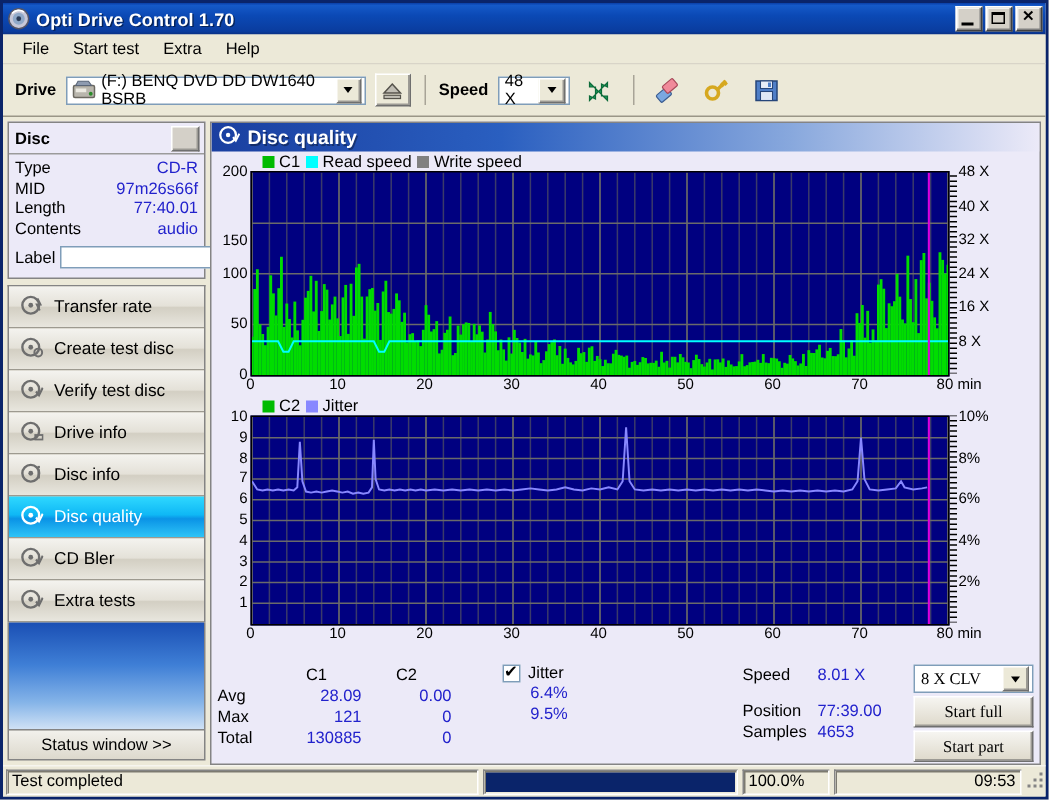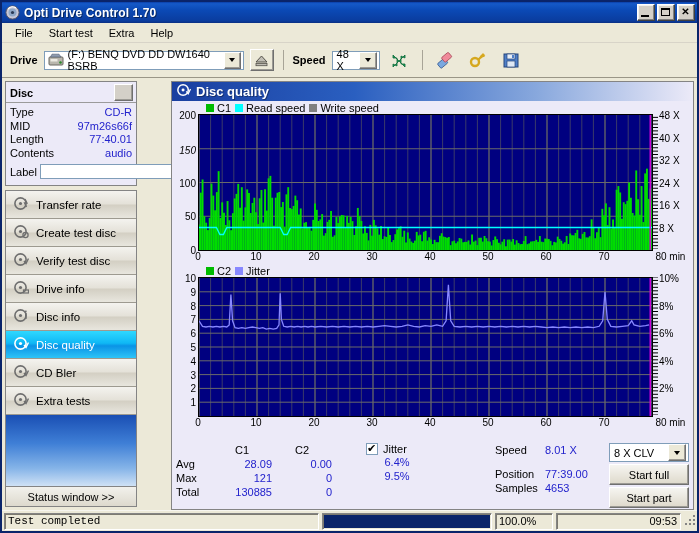--- a/index.html
+++ b/index.html
@@ -76,21 +76,21 @@
     display:flex;align-items:center;justify-content:center;
   }
   .eject-btn{
     width:22px;height:20px;background:#ece9d8;
     border:1px solid #fff;border-right-color:#6f6f6f;border-bottom-color:#6f6f6f;
     box-shadow:inset -1px -1px 0 #9c9a94;
     display:flex;align-items:center;justify-content:center;
   }
   .sep{width:1px;height:20px;background:#a8a497;margin:0 3px;}
   
-  .body{flex:1;display:flex;background:#ece9d8;overflow:hidden;gap:31px;}
+  .body{flex:1;display:flex;background:#ece9d8;overflow:hidden;}
   
   .sidebar{width:138px;flex:0 0 138px;display:flex;flex-direction:column;background:#ece9d8;padding:3px 3px 0 3px;box-sizing:border-box;}
   .disc-panel{
     border:1px solid #848484;background:#eceaf8;
     padding:0;margin-bottom:4px;
   }
   .disc-hdr{
     display:flex;align-items:center;justify-content:space-between;
     padding:2px 3px 1px 4px;font-weight:bold;font-size:11px;
     border-bottom:1px solid #9b9b9b;background:#eceaf8;
@@ -172,41 +172,41 @@
   .jitbox{position:absolute;left:190px;top:0;width:110px;}
   .jit-chk{display:flex;align-items:center;gap:5px;}
   .chk{width:12px;height:12px;background:#fff;border:1px solid #7f9db9;position:relative;box-sizing:border-box;}
   .chk::after{content:"\2714";position:absolute;left:0px;top:-2px;font-size:11px;color:#000;line-height:13px;}
   .jit-val{text-align:center;color:#2222cc;line-height:14px;width:62px;}
   .stats-right{margin-left:auto;display:flex;gap:6px;}
   .sr-tbl{font-size:11px;}
   .sr-row{display:flex;line-height:14px;}
   .sr-k{width:50px;color:#000;}
   .sr-v{width:58px;color:#2222cc;}
-  .sr-btns{display:flex;flex-direction:column;gap:2px;width:80px;}
+  .sr-btns{display:flex;flex-direction:column;gap:2px;width:80px;font-family:Liberation Serif, serif;}
   .btn{
     height:19px;background:linear-gradient(to bottom,#f6f5f1,#ded9cb);
     border:1px solid #fff;border-right-color:#6f6f6f;border-bottom-color:#6f6f6f;
     box-shadow:inset -1px -1px 0 #9c9a94;
     display:flex;align-items:center;justify-content:center;font-size:11px;
   }
   #clv-combo{width:80px;height:19px;padding-left:4px;}
   
   .statusbar{
     height:20px;flex:0 0 20px;display:flex;align-items:center;
     background:#ece9d8;padding:0 2px;gap:3px;
     border-top:1px solid #f6f5ef;
   }
   .sbox{
     height:17px;border:1px solid #848484;border-right-color:#fff;border-bottom-color:#fff;
     box-shadow:inset 1px 1px 0 #7c7a70;
     display:flex;align-items:center;background:#ece9d8;font-size:11px;
     box-sizing:border-box;padding:0 3px;
   }
-  #sb-text{width:315px;flex:0 0 315px;font-family:Liberation Mono, monospace;}
+  #sb-text{width:315px;flex:0 0 315px;}
   #sb-prog{width:170px;flex:0 0 170px;padding:1px;}
   #sb-prog .fill{height:100%;background:#0a246a;}
   #sb-pct{width:58px;flex:0 0 58px;}
   #sb-time{width:125px;flex:0 0 125px;justify-content:flex-end;}
   .grip{width:14px;height:14px;margin-left:auto;position:relative;}
   .grip i{position:absolute;width:2px;height:2px;background:#848484;}
 </style>
 </head>
 <body>
 
@@ -456,21 +456,21 @@
               <span class="item">
                 <span class="sw" style="background:#808080"></span>
                 <span>Write speed</span>
               </span>
             </div>
             <div class="plot-wrap">
               <div class="yax" id="yax1" style="height: 135px;">
                   <span style="top: 136px;">0</span>
                   <span style="top: 102.25px;">50</span>
                   <span style="top: 68.5px;">100</span>
-                  <span style="top: 36px; font-style: italic;">150</span>
+                  <span style="top: 47px;">150</span>
                   <span style="top: 1px;">200</span>
                 </div>
               <div class="plot" id="plot1" style="width:466px;height:137px;">
                   <svg width="464" height="135" viewBox="0 0 464 135" style="display: block;">
                     <rect x="0" y="0" width="464" height="135" fill="#000080"></rect>
                     <line x1="0" y1="0" x2="0" y2="135" stroke="#3a3a6a" stroke-width="1"></line>
                     <line x1="11.600000000000001" y1="0" x2="11.600000000000001" y2="135" stroke="#3a3a6a" stroke-width="1"></line>
                     <line x1="23.200000000000003" y1="0" x2="23.200000000000003" y2="135" stroke="#3a3a6a" stroke-width="1"></line>
                     <line x1="34.8" y1="0" x2="34.8" y2="135" stroke="#3a3a6a" stroke-width="1"></line>
                     <line x1="46.400000000000006" y1="0" x2="46.400000000000006" y2="135" stroke="#3a3a6a" stroke-width="1"></line>

